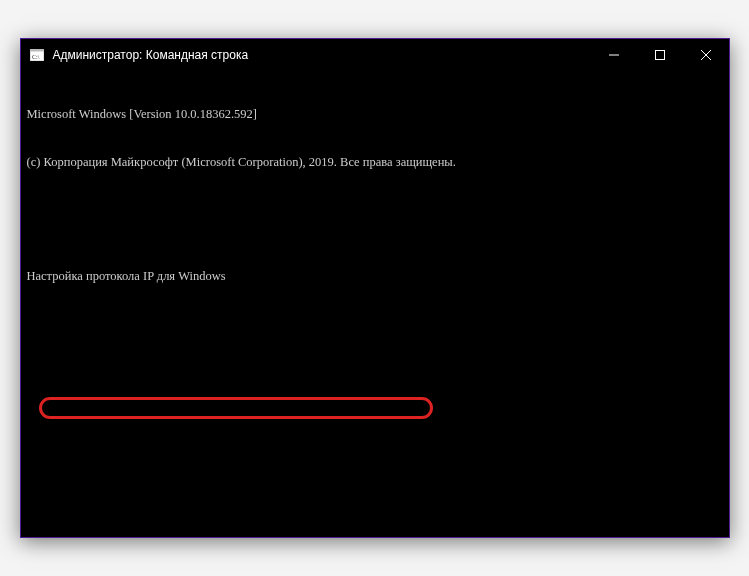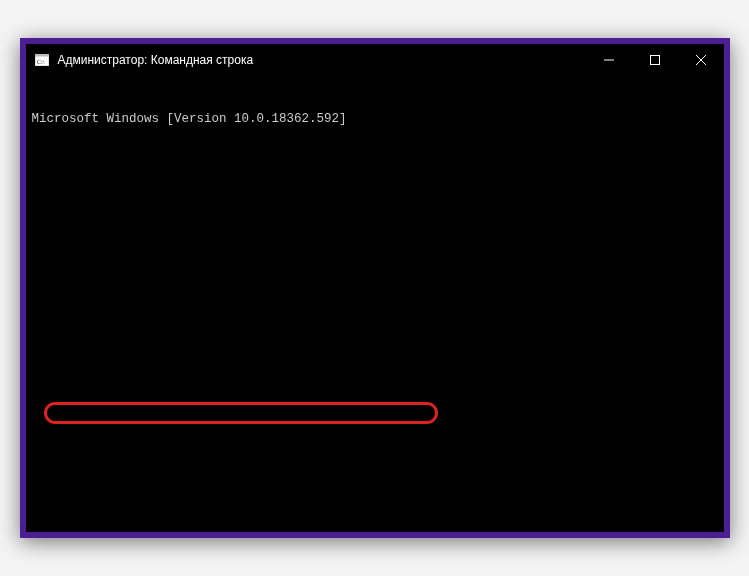--- a/index.html
+++ b/index.html
@@ -9,21 +9,21 @@
       background: #f4f4f4;
       font-family: "Segoe UI", sans-serif;
       display: flex;
       align-items: center;
       justify-content: center;
     }
     .window {
       width: 710px;
       height: 500px;
       background: #000;
-      border: 6px solid #4c1d95;
+      border: 1px solid #4c1d95;
       box-shadow: 0 4px 20px rgba(0,0,0,0.5);
       display: flex;
       flex-direction: column;
       overflow: hidden;
     }
     .titlebar {
       height: 32px;
       background: #000;
       display: flex;
       align-items: center;
@@ -49,21 +49,21 @@
       align-items: center;
       justify-content: center;
       color: #fff;
       cursor: pointer;
     }
     .tbtn svg { display: block; }
     .terminal {
       flex: 1;
       background: #000;
       color: #ccc;
-      font-family: Liberation Mono, monospace;
+      font-family: Liberation Serif, serif;
       font-size: 12.5px;
       line-height: 1.3;
       padding: 2px 6px;
       white-space: pre;
       overflow: hidden;
       position: relative;
     }
     .terminal .line { white-space: pre; }
     .highlight-oval {
       position: absolute;
@@ -100,22 +100,24 @@
         <svg width="10" height="10" viewBox="0 0 10 10">
             <line x1="0" y1="0" x2="10" y2="10" stroke="#fff" stroke-width="1"></line>
             <line x1="10" y1="0" x2="0" y2="10" stroke="#fff" stroke-width="1"></line>
           </svg>
       </div>
     </div>
   </div>
 
   <div class="terminal">
     <div class="line">Microsoft Windows [Version 10.0.18362.592]</div>
+    <div class="line">(c) Корпорация Майкрософт (Microsoft Corporation), 2019. Все права защищены.</div>
     <div class="line"></div>
     <div class="line"></div>
+    <div class="line">Настройка протокола IP для Windows</div>
     <div class="line"></div>
     <div class="line"></div>
     <div class="line"></div>
     
     
     
     
     <div class="line"></div>
     
     <div class="line"></div>

